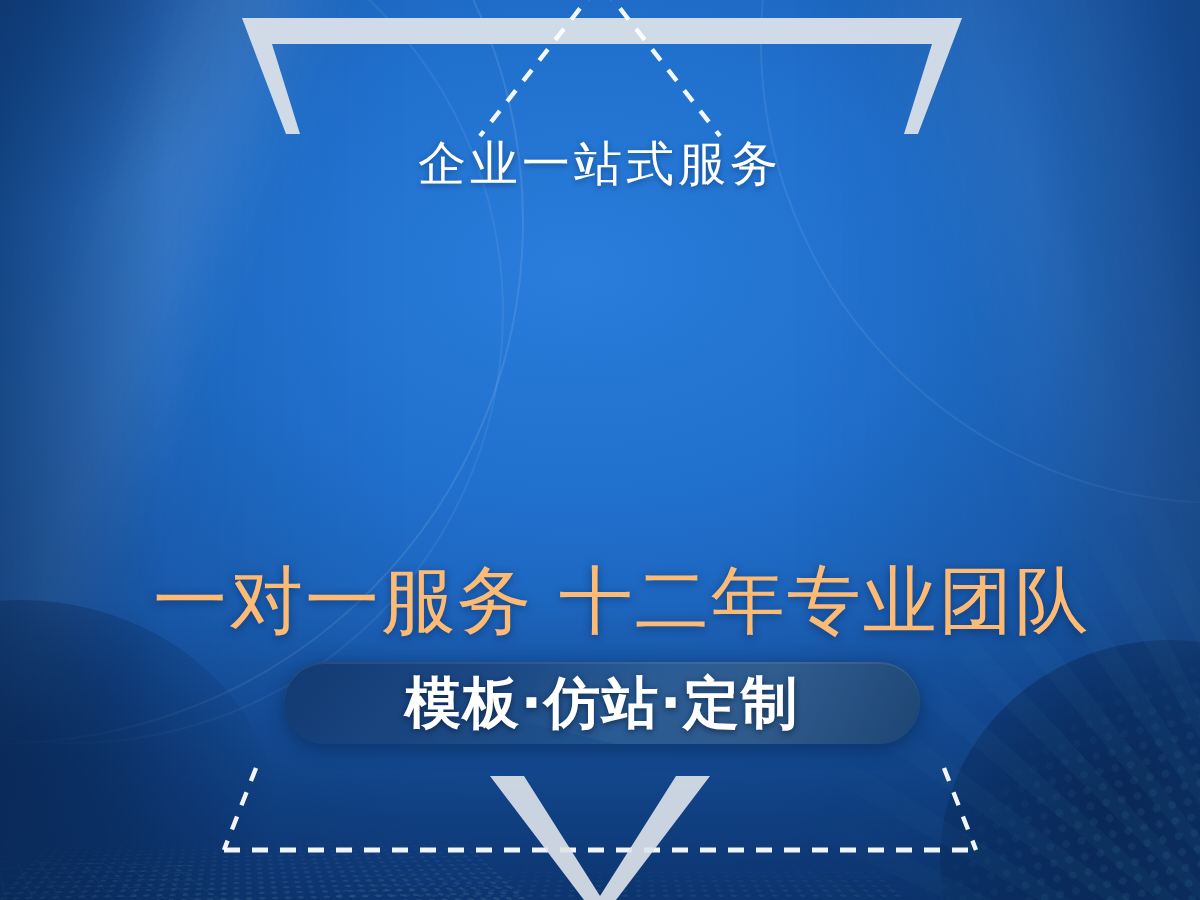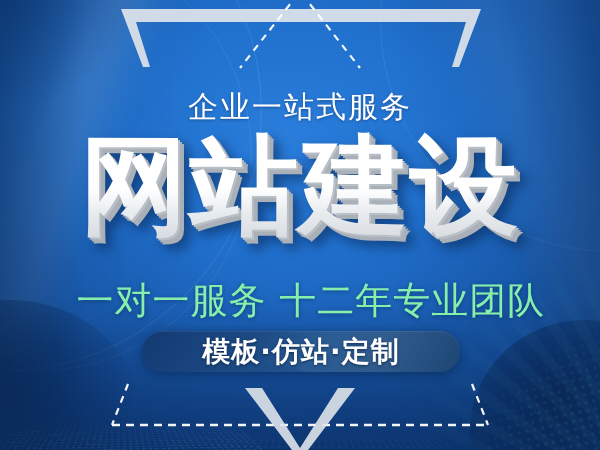--- a/index.html
+++ b/index.html
@@ -135,25 +135,24 @@
     left: 180px; top: 0px;
     width: 240px; height: 72px;
   }
 
   
   .tagline {
     position: absolute;
     left: 0; right: 0; top: 66px;
     text-align: center;
     color: #ffffff;
-    font-size: 30px;
+    font-size: 24px;
     letter-spacing: 2px;
     font-weight: 400;
     text-shadow: 0 1px 3px rgba(5,30,70,0.45);
-    margin-top: 21px;
   }
   .headline {
     position: absolute;
     left: 0; right: 0; top: 120px;
     text-align: center;
     font-size: 108px;
     line-height: 132px;
     font-weight: 700;
     letter-spacing: 2px;
     color: #ffffff;
@@ -163,21 +162,21 @@
     -webkit-text-fill-color: transparent;
     filter:
       drop-shadow(2px 2px 0 #b9bfc6)
       drop-shadow(4px 4px 0 #a9b0b8)
       drop-shadow(6px 6px 6px rgba(8,36,80,0.55));
   }
   .subline {
     position: absolute;
     left: 0; right: 0; top: 276px;
     text-align: center;
-    color: #86efac;
+    color: #fdba74;
     font-size: 37px;
     font-weight: 400;
     letter-spacing: 1px;
     text-shadow: 0 1px 4px rgba(5,30,70,0.5);
     padding-left: 22px;
   }
   .badge {
     position: absolute;
     left: 142px; top: 331px;
     width: 318px; height: 41px;
@@ -252,21 +251,20 @@
   </div>
 
   <div class="dash-top">
     <svg width="240" height="72" viewBox="0 0 240 72">
       <line x1="118" y1="-6" x2="60" y2="68" stroke="#ffffff" stroke-width="2.2" stroke-dasharray="7 6" opacity="0.95"></line>
       <line x1="122" y1="-6" x2="180" y2="68" stroke="#ffffff" stroke-width="2.2" stroke-dasharray="7 6" opacity="0.95"></line>
     </svg>
   </div>
 
   <div class="tagline">企业一站式服务</div>
-  <div class="headline">网站建设</div>
   <div class="subline">一对一服务 十二年专业团队</div>
 
   <div class="badge">
     <div class="badge-sheen"></div>
     <div class="badge-text">模板·仿站·定制</div>
   </div>
 
   <div class="bottom-decor">
     <svg width="380" height="66" viewBox="0 0 380 66">
       <line x1="18" y1="0" x2="2" y2="41" stroke="#ffffff" stroke-width="2.2" stroke-dasharray="7 6" opacity="0.95"></line>

